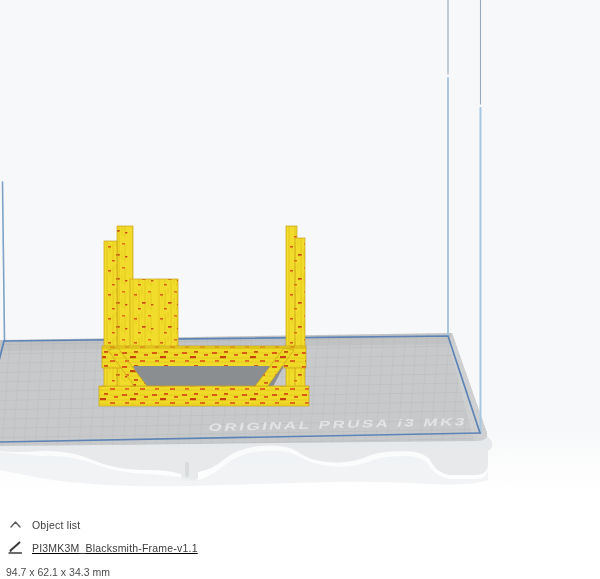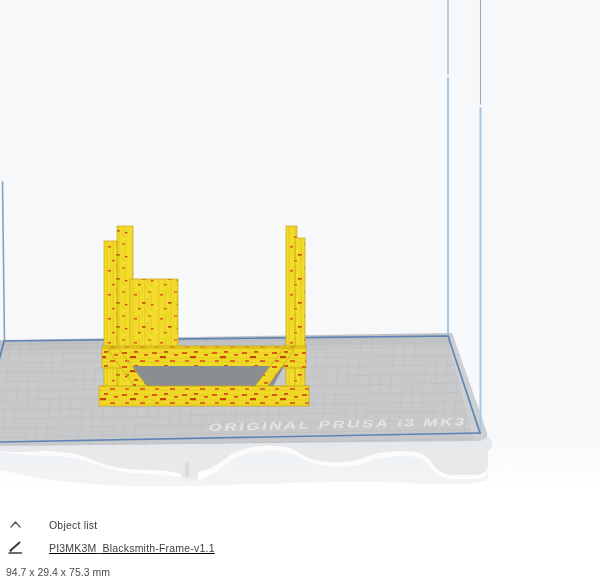--- a/index.html
+++ b/index.html
@@ -7,21 +7,21 @@
     width:600px;height:579px;overflow:hidden;position:relative;
     background:#ffffff;
     font-family:"Liberation Sans", sans-serif;
   }
   #viewport{position:absolute;left:0;top:0;width:600px;height:579px;}
   #viewport svg{display:block;}
   .object-panel{
     position:absolute;left:0;top:514px;width:320px;height:60px;
     background:transparent;
   }
-  .op-row{position:absolute;display:flex;align-items:center;gap:26px;cursor:pointer;text-align:center;}
+  .op-row{position:absolute;display:flex;align-items:center;gap:9px;cursor:pointer;text-align:center;}
   .op-row1{left:8px;top:4px;}
   .op-row2{left:8px;top:27px;text-decoration:underline;}
   .op-label{font-size:10.5px;color:#3d3d3d;letter-spacing:.2px;white-space:nowrap;}
   .op-dims{position:absolute;left:6px;top:52px;font-size:10.5px;color:#4c4c4c;white-space:nowrap;}
   .icon-box{width:15px;height:13px;display:flex;align-items:center;justify-content:center;flex:0 0 auto;}
 </style>
 </head>
 <body>
 
 <div id="viewport">
@@ -134,14 +134,14 @@
     <span class="icon-box">
       <svg width="15" height="13" viewBox="0 0 15 13">
         <path d="M2.5,9.5 L11.5,1.5" stroke="#3a3a3a" stroke-width="2" stroke-linecap="round"></path>
         <path d="M2.5,9.5 L1.8,11.2 L3.6,10.6 Z" fill="#3a3a3a"></path>
         <path d="M1,12 L13.5,12" stroke="#3a3a3a" stroke-width="1.4" stroke-linecap="round"></path>
       </svg>
     </span>
     <span class="op-label">PI3MK3M_Blacksmith-Frame-v1.1</span>
   </div>
 
-  <div class="op-dims">94.7 x 29.4 x 75.3 mm</div>
+  <div class="op-dims">94.7 x 62.1 x 34.3 mm</div>
 </div>
 
 </body></html>

